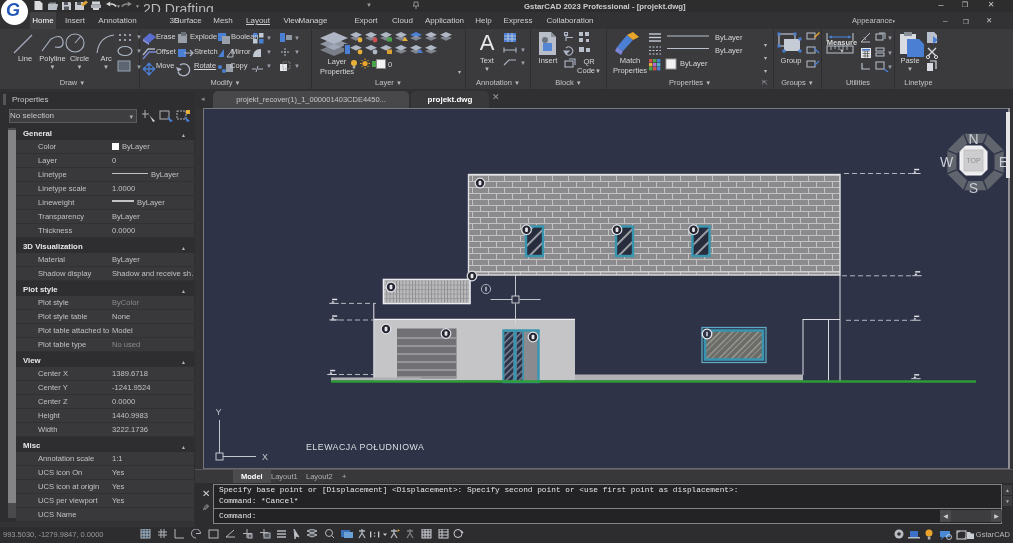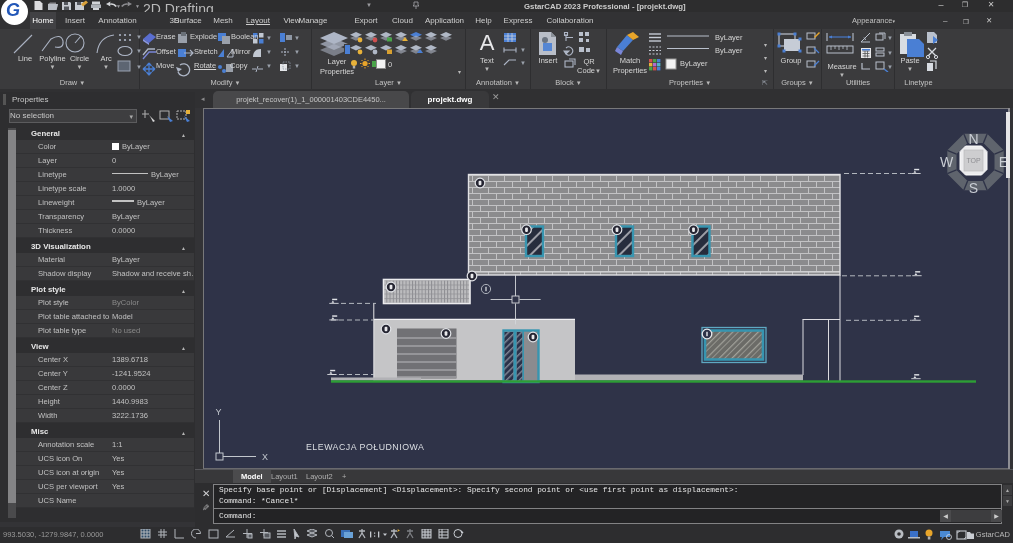--- a/index.html
+++ b/index.html
@@ -32,21 +32,21 @@
 
 #props { position:absolute; left:0; top:92px; width:195px; height:430px; background:#2e2e30; }
 #ptitle { position:absolute; left:12px; top:3px; font-size:8px; color:#c8c8c8; }
 #pgrip { position:absolute; left:3px; top:2px; width:3px; height:11px; background:#555; }
 #pcombo { position:absolute; left:9px; top:17px; width:128px; height:14px; background:#3e3e40; border:1px solid #5c5c5e; color:#c8c8c8; font-size:8px; line-height:12px; }
 #pcombo:after { content:"▾"; position:absolute; right:3px; top:1px; color:#aaa; font-size:7px; }
 .picon { position:absolute; top:17px; width:15px; height:14px; }
 #pscroll { position:absolute; left:8px; top:36px; width:8px; height:390px; background:#4a4a4c; }
 #pthumb { position:absolute; left:0px; top:2px; width:8px; height:373px; background:#848486; }
 #prows { position:absolute; left:16px; top:36px; width:178px; }
-.phead { height:11.5px; background:#2e2e30; color:#e8e8e8; font-weight:bold; font-size:7.8px; line-height:11px; padding-left:15px; position:relative; }
+.phead { height:11.5px; background:#2e2e30; color:#e8e8e8; font-weight:bold; font-size:7.8px; line-height:11px; padding-left:7px; position:relative; }
 .phead:after { content:"▲"; position:absolute; right:8px; top:2px; font-size:5px; color:#b5b5b5; }
 .prow { overflow:hidden; white-space:nowrap; height:14px; background:#39393b; border-bottom:1px solid #313133; font-size:7.6px; color:#c2c2c2; position:relative; line-height:13.5px; }
 .prow .pl { position:absolute; left:22px; top:0; }
 .prow .pv { position:absolute; left:96px; top:0; }
 .prow .pv.dim { color:#8a8a8a; }
 .pgap { height:3.5px; background:#2e2e30; }
 
 #canvas { position:absolute; left:203px; top:108px; width:805px; height:361px; background:#2f3348; border-left:1px solid #78787a; border-top:1px solid #78787a; border-bottom:1px solid #6a6a6e; }
 #vscroll { position:absolute; left:1008px; top:108px; width:2px; height:361px; background:#8e8e94; }
 #vthumb { position:absolute; left:1006px; top:112px; width:4px; height:66px; background:#e6e6e8; }
@@ -459,21 +459,21 @@
         <polygon points="25,5 22,3.5 22,6.5" fill="#4a7fd4"></polygon>
    <rect x="1" y="14" width="26" height="7" fill="none" stroke="#b9c0cc"></rect>
         <g stroke="#b9c0cc" stroke-width="0.8">
           <line x1="5" y1="14" x2="5" y2="18"></line>
           <line x1="9" y1="14" x2="9" y2="17"></line>
           <line x1="13" y1="14" x2="13" y2="18"></line>
           <line x1="17" y1="14" x2="17" y2="17"></line>
           <line x1="21" y1="14" x2="21" y2="18"></line>
         </g>
   </svg>
-  <div class="bigbtn" style="left:2px;top:33px;width:36px;">Measure<span class="cap dn">▼</span></div>
+  <div class="bigbtn" style="left:2px;top:9px;width:36px;font-weight:bold;">Measure<span class="cap dn">▼</span></div>
   <svg class="abs" style="left:38px;top:3px;" width="34" height="40" viewBox="0 0 34 40">
    <g stroke="#b9c0cc" stroke-width="1" fill="none">
           <path d="M1 10 L10 1 M1 10 L10 10 M5.5 8 A5 5 0 0 0 4 5.5"></path>
         </g>
    <rect x="1" y="16" width="10" height="10" fill="#e8e8ea"></rect>
         <g stroke="#555" stroke-width="0.8">
           <line x1="2.5" y1="19" x2="9.5" y2="19"></line>
           <line x1="2.5" y1="21.5" x2="9.5" y2="21.5"></line>
           <line x1="2.5" y1="24" x2="9.5" y2="24"></line>
           <line x1="5" y1="19" x2="5" y2="25.5"></line>
@@ -589,20 +589,24 @@
       </div>
     <div class="prow">
         <span class="pl">Shadow display</span>
         <span class="pv">Shadow and receive sh…</span>
       </div>
     <div class="pgap"></div>
     <div class="phead">Plot style</div>
     <div class="prow">
         <span class="pl">Plot style</span>
         <span class="pv dim">ByColor</span>
+      </div>
+    <div class="prow">
+        <span class="pl">Plot style table</span>
+        <span class="pv">None</span>
       </div>
     <div class="prow">
         <span class="pl">Plot table attached to</span>
         <span class="pv">Model</span>
       </div>
     <div class="prow">
         <span class="pl">Plot table type</span>
         <span class="pv dim">No used</span>
       </div>
     <div class="pgap"></div>

